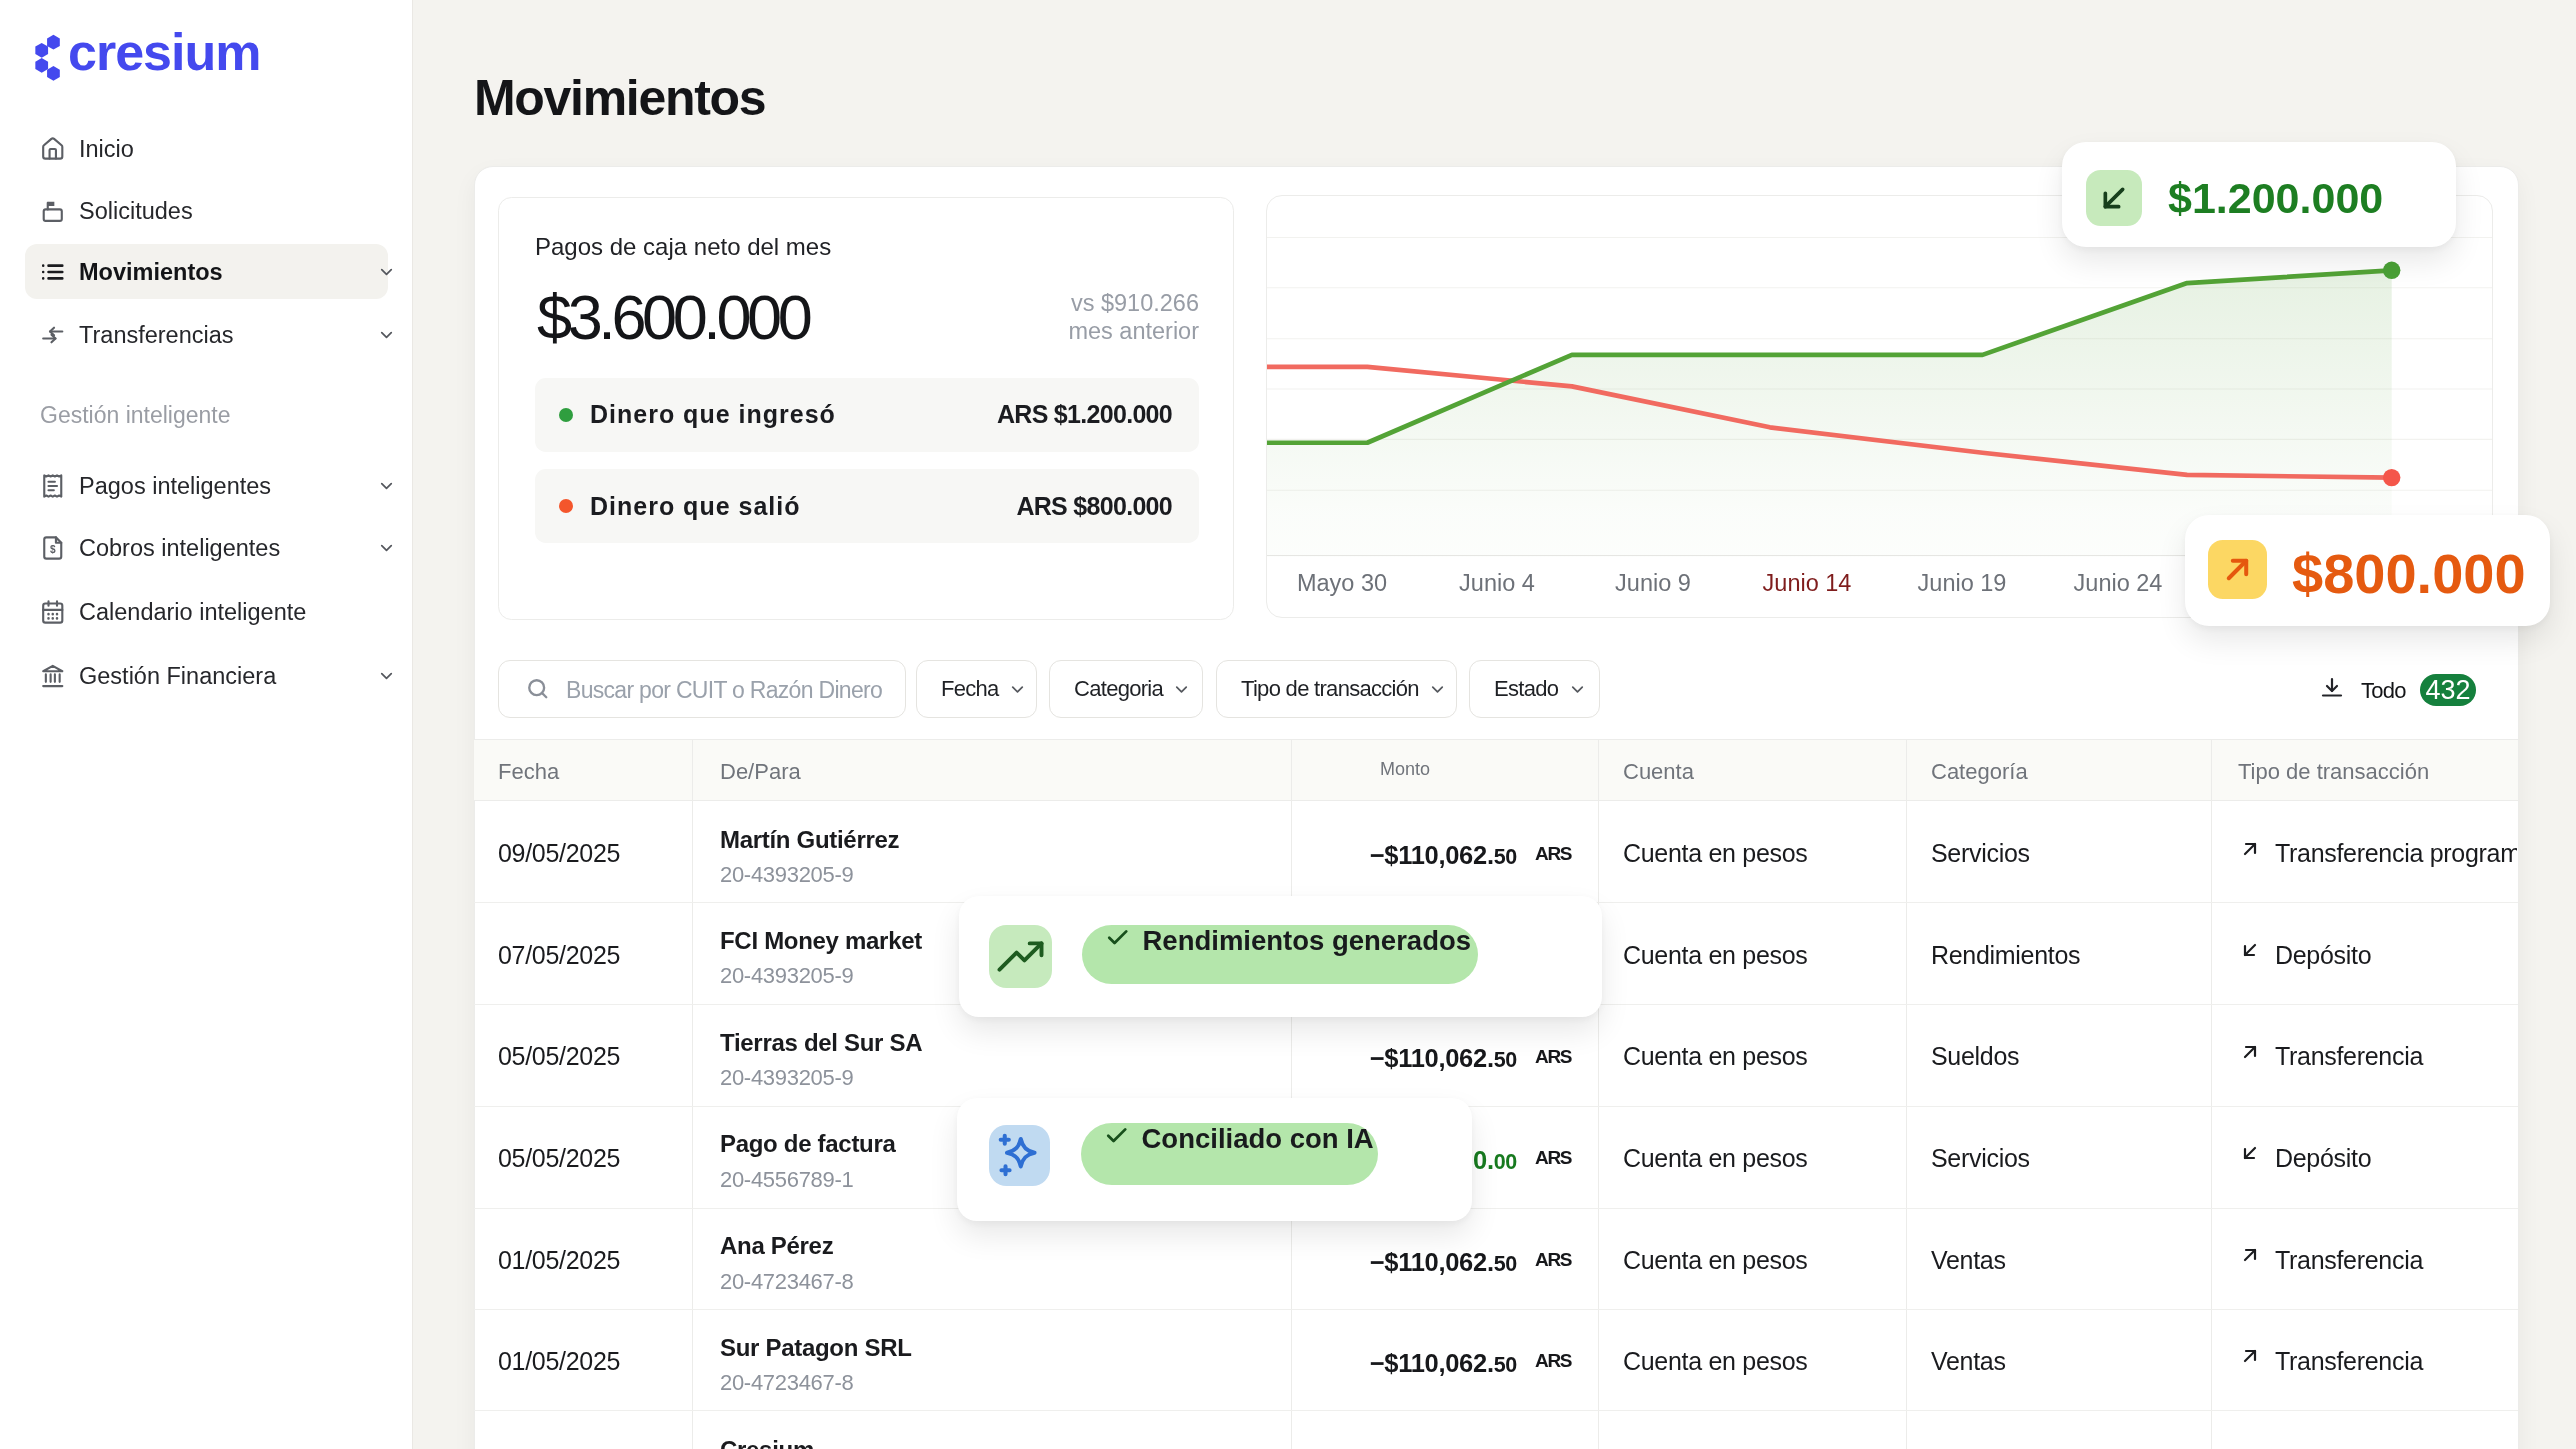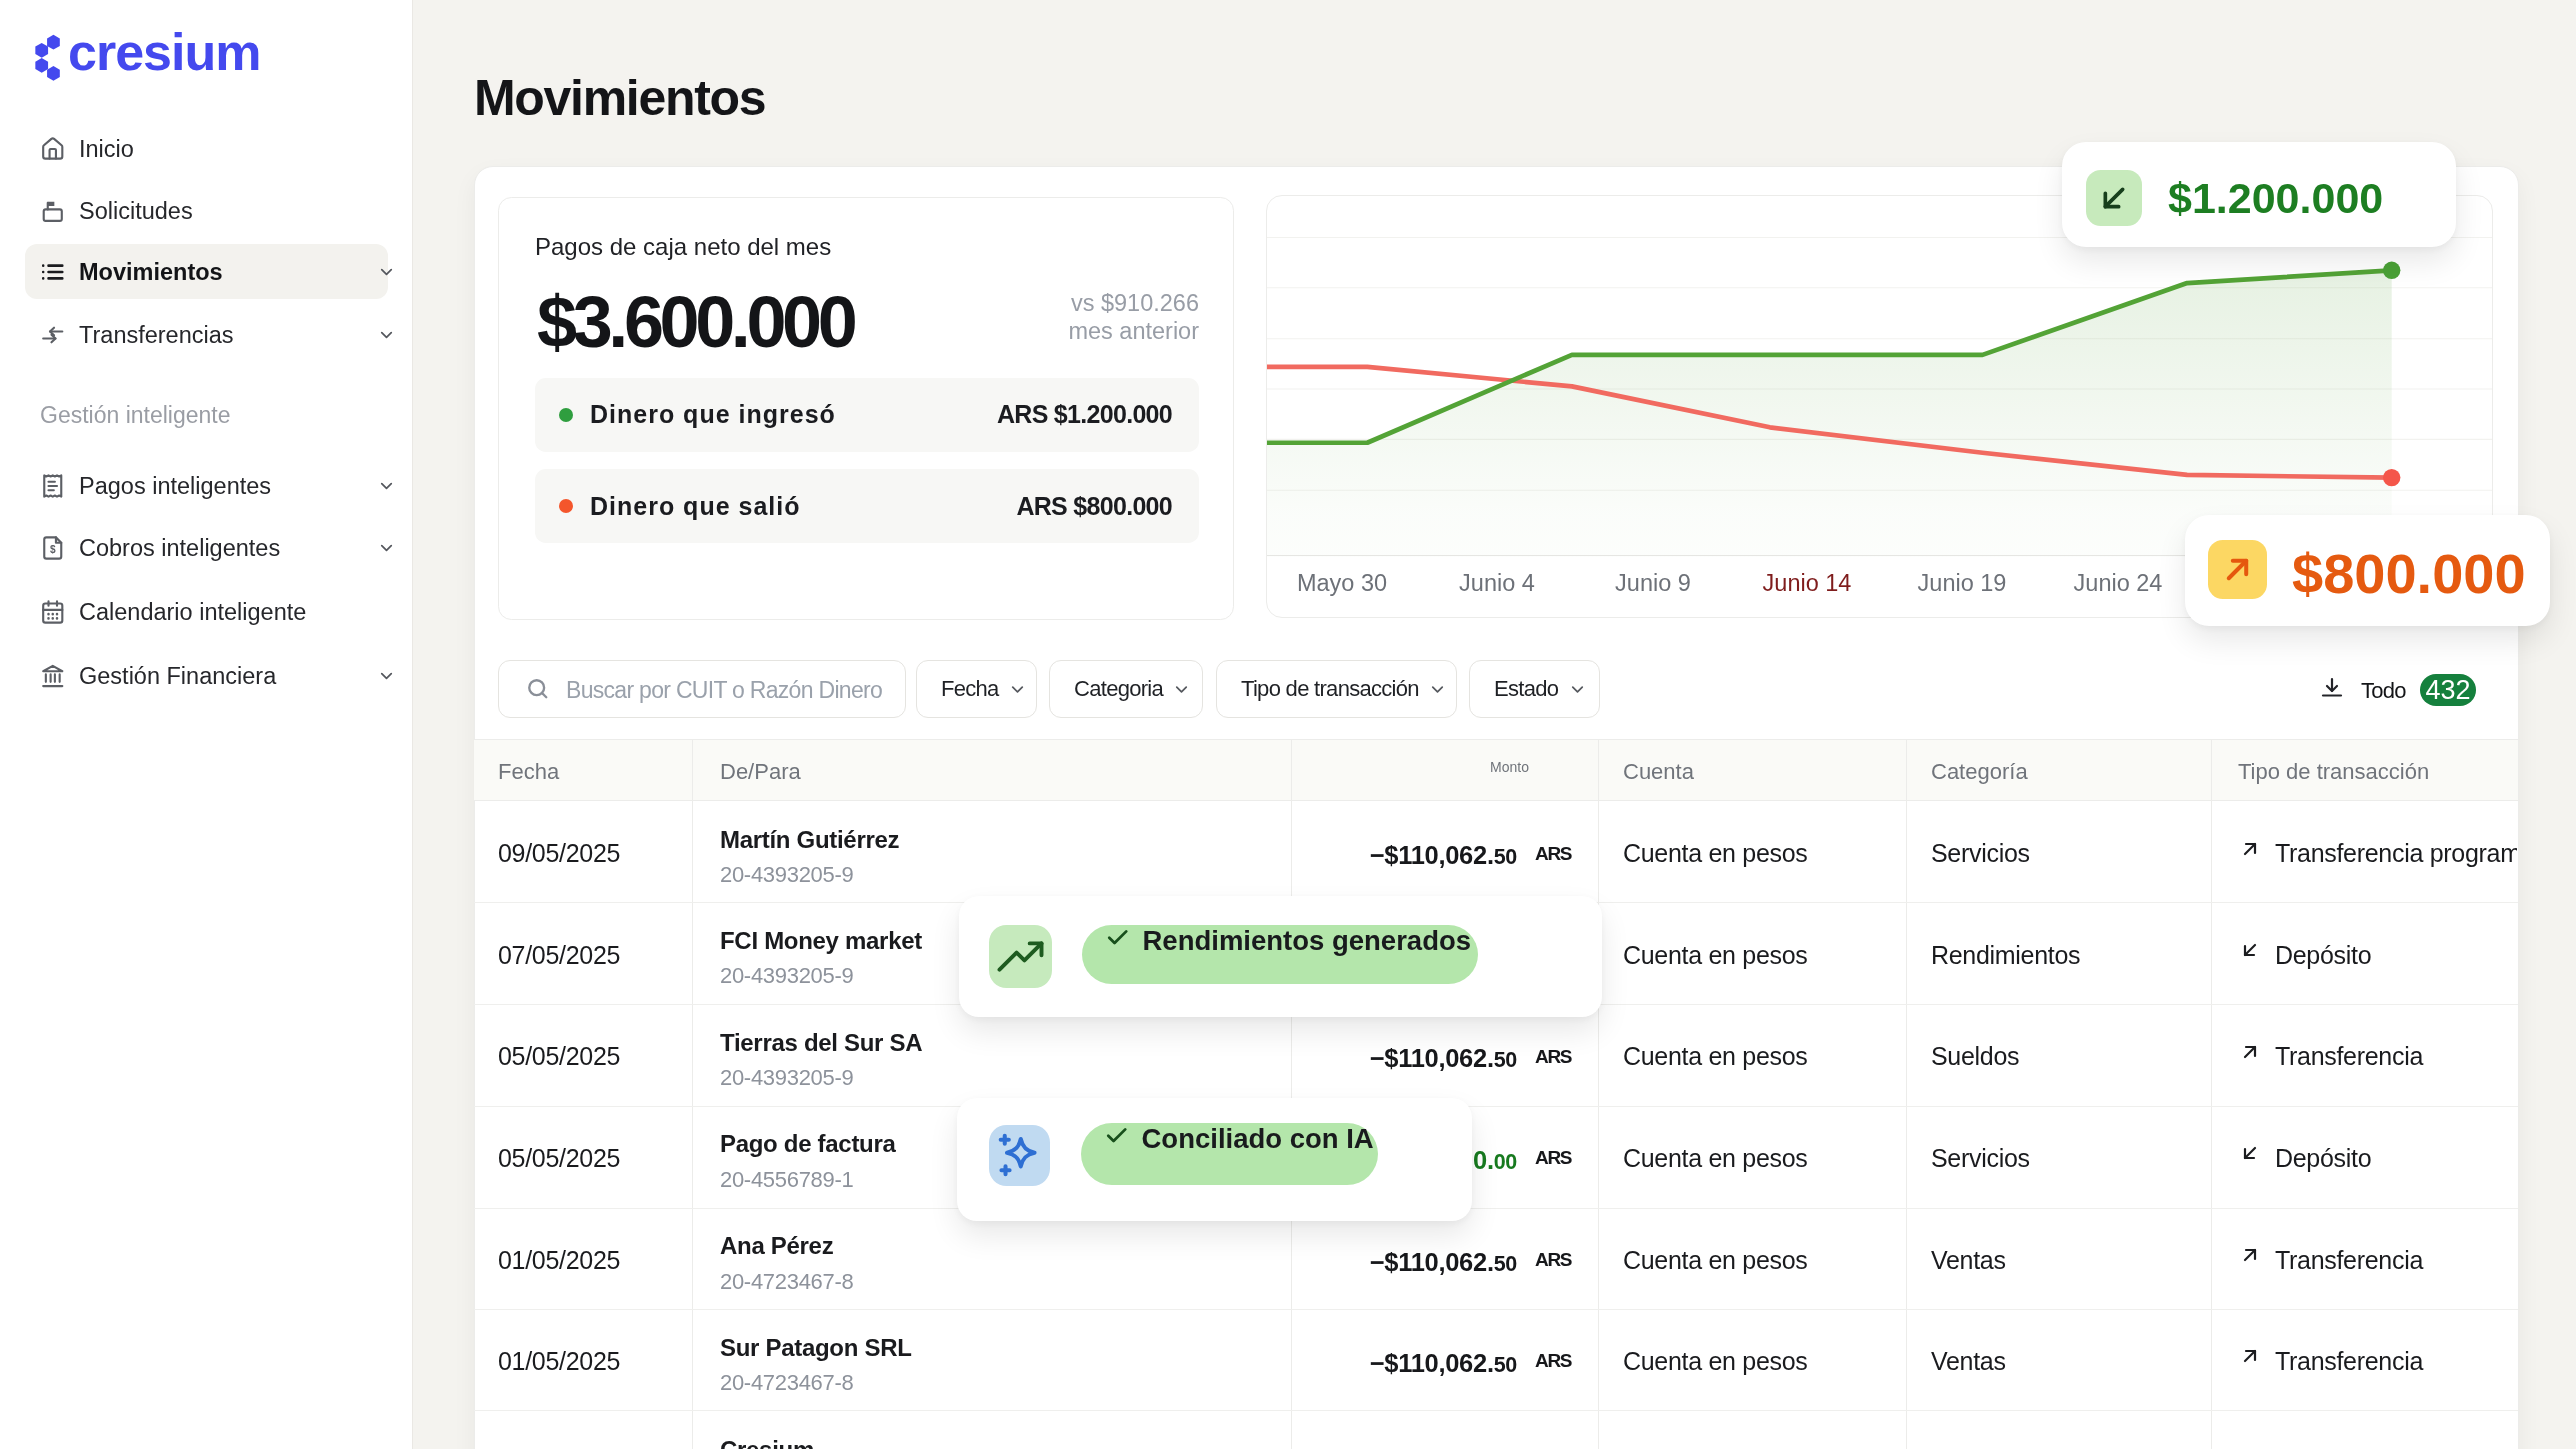--- a/index.html
+++ b/index.html
@@ -117,21 +117,21 @@
 <svg class="chev" width="19" height="19" viewBox="0 0 24 24" fill="none" stroke="#55585e" stroke-width="2.2" stroke-linecap="round" stroke-linejoin="round">
       <path d="m6 9 6 6 6-6"></path>
     </svg>
 </div>
 
 <div class="abs" style="left:474px;top:69px;font-size:50px;font-weight:bold;color:#141518;letter-spacing:-1.3px">Movimientos</div>
 <div class="card" style="left:474px;top:166px;width:2045px;height:1342px;border-radius:19px;box-shadow:0 9.4px 23px rgba(0,0,0,.05)"></div>
 
 <div class="card" style="left:498px;top:197px;width:736px;height:423px;border-radius:13.4px"></div>
 <div class="abs" style="left:535px;top:233px;font-size:24px;color:#212226">Pagos de caja neto del mes</div>
-<div class="abs" style="left:537px;top:281px;font-size:72px;font-weight:700;color:#141518;letter-spacing:-4.4px">$3.600.000</div>
+<div class="abs" style="left:537px;top:281px;font-size:63px;font-weight:400;color:#141518;letter-spacing:-4.4px">$3.600.000</div>
 <div class="abs" style="left:931px;top:290px;width:268px;font-size:23.5px;color:#989da6;text-align:right;line-height:27.5px">vs $910.266<br>mes anterior</div>
 <div class="abs" style="left:535px;top:378px;width:664px;height:74px;background:#f7f7f5;border-radius:10.7px"></div>
 <div class="abs" style="left:559px;top:408px;width:14px;height:14px;border-radius:50%;background:#2f9e3f"></div>
 <div class="abs" style="left:590px;top:400px;font-size:25px;font-weight:bold;color:#1b1c20;letter-spacing:1px">Dinero que ingresó</div>
 <div class="abs" style="left:904px;top:400px;width:268px;text-align:right;font-size:25px;font-weight:bold;color:#1b1c20;letter-spacing:-0.7px">ARS $1.200.000</div>
 <div class="abs" style="left:535px;top:469px;width:664px;height:74px;background:#f7f7f5;border-radius:10.7px"></div>
 <div class="abs" style="left:559px;top:499px;width:14px;height:14px;border-radius:50%;background:#f4562c"></div>
 <div class="abs" style="left:590px;top:492px;font-size:25px;font-weight:bold;color:#1b1c20;letter-spacing:1px">Dinero que salió</div>
 <div class="abs" style="left:904px;top:492px;width:268px;text-align:right;font-size:25px;font-weight:bold;color:#1b1c20;letter-spacing:-0.7px">ARS $800.000</div>
 
@@ -204,21 +204,21 @@
     <path d="M12 15V3"></path>
     <path d="m7 10 5 5 5-5"></path>
     <path d="M3 19.5h18"></path>
   </svg>
 <div class="abs" style="left:2361px;top:678px;font-size:22px;color:#141518;letter-spacing:-0.7px">Todo</div>
 <div class="abs" style="left:2420px;top:674px;width:56px;height:32px;background:#15803d;border-radius:16px;color:#fff;font-size:27px;display:flex;align-items:center;justify-content:center">432</div>
 
 <div class="abs" style="left:474px;top:739px;width:2044px;height:62px;background:#fafaf7;border-top:0.7px solid #ececea;border-bottom:0.7px solid #ececea"></div>
 <div class="abs gray" style="left:498px;top:759px;font-size:22px">Fecha</div>
 <div class="abs gray" style="left:720px;top:759px;font-size:22px">De/Para</div>
-<div class="abs gray" style="left:1261px;top:759px;width:268px;text-align:right;font-size:14px">Monto</div>
+<div class="abs gray" style="left:1380px;top:759px;width:268px;font-size:18px">Monto</div>
 <div class="abs gray" style="left:1623px;top:759px;font-size:22px">Cuenta</div>
 <div class="abs gray" style="left:1931px;top:759px;font-size:22px">Categoría</div>
 <div class="abs gray" style="left:2238px;top:759px;font-size:22px">Tipo de transacción</div>
 <div class="sep" style="left:692px;top:739px;height:710px"></div>
 <div class="sep" style="left:1291px;top:739px;height:710px"></div>
 <div class="sep" style="left:1598px;top:739px;height:710px"></div>
 <div class="sep" style="left:1906px;top:739px;height:710px"></div>
 <div class="sep" style="left:2211px;top:739px;height:710px"></div>
 
 <div class="rowline" style="top:902px"></div>

